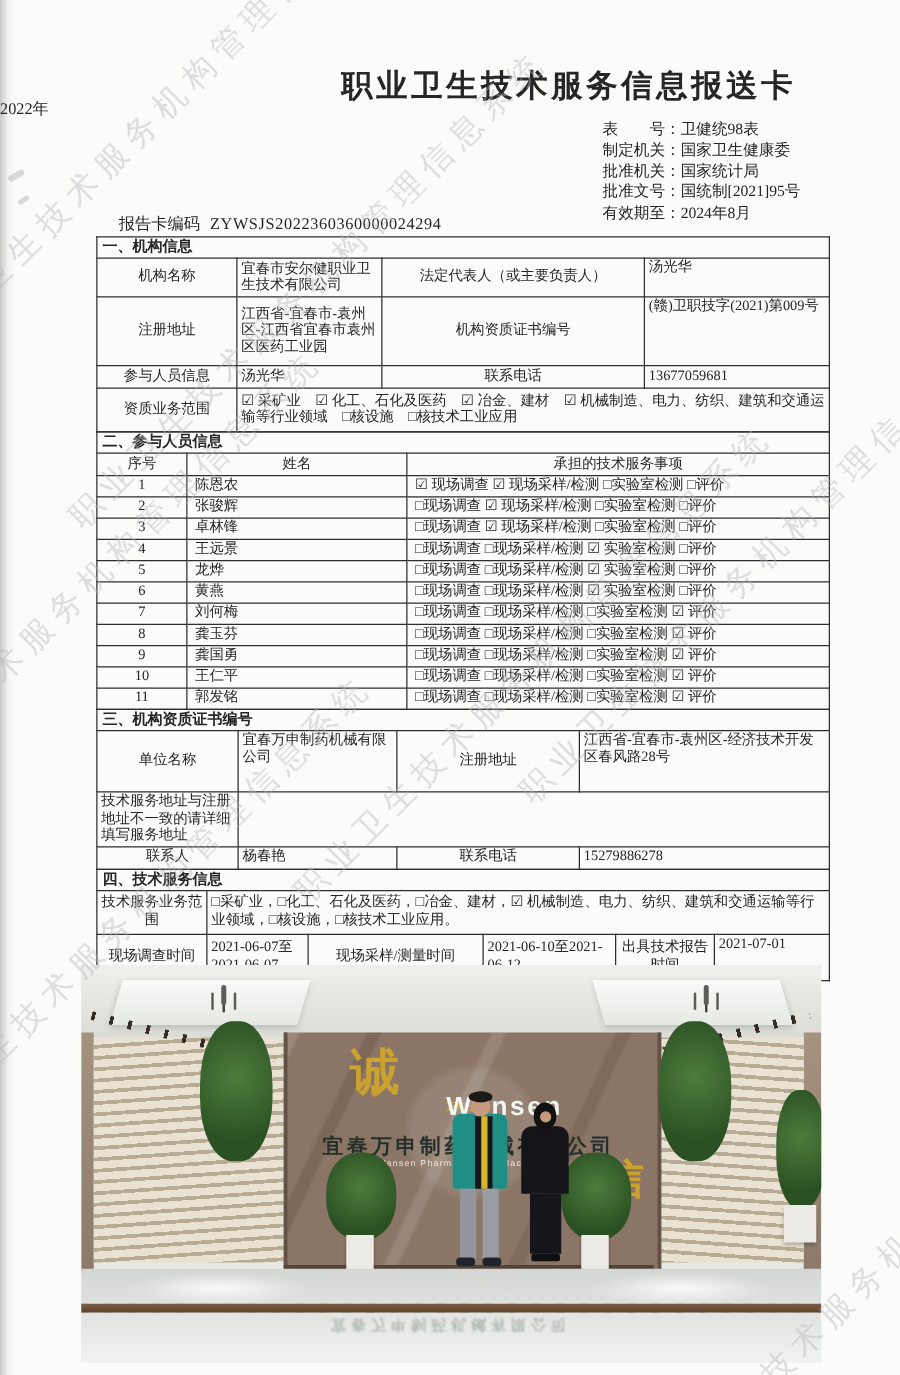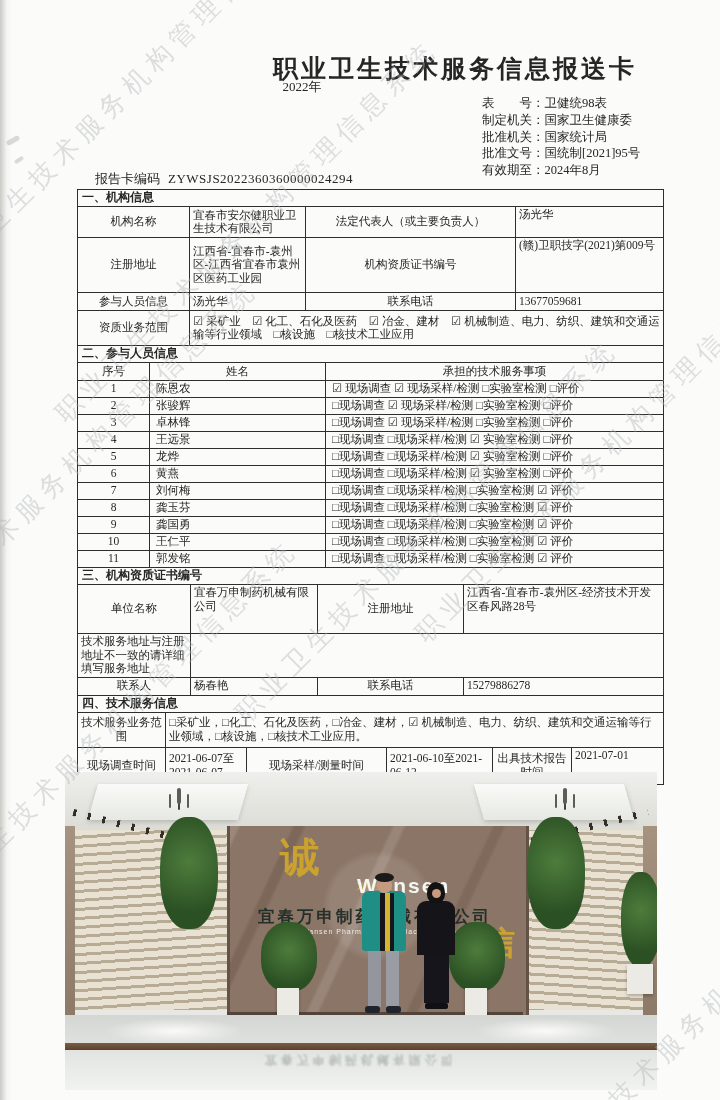--- a/index.html
+++ b/index.html
@@ -12,21 +12,21 @@
   .smudge{position:absolute;background:#9a9a96;opacity:.35;border-radius:3px;z-index:1;}
   .sm1{left:6px;top:138px;width:14px;height:5px;transform:rotate(-30deg);}
   .sm2{left:14px;top:158px;width:10px;height:4px;transform:rotate(-35deg);}
 
   
   .wm{position:absolute;white-space:nowrap;color:#b2b6ba;opacity:.42;font-size:26px;
       letter-spacing:7px;transform:rotate(-45deg);transform-origin:0 50%;z-index:6;pointer-events:none;}
 
   .title{position:absolute;left:0;top:52px;width:637px;text-align:right;
          font-size:25px;font-weight:700;letter-spacing:3px;z-index:2;}
-  .year{position:absolute;left:0;top:78px;width:604px;text-align:center;font-size:13px;z-index:2;}
+  .year{position:absolute;left:0;top:78px;width:604px;text-align:left;font-size:13px;z-index:2;}
   .meta{position:absolute;left:482px;top:95px;font-size:12.5px;line-height:16.8px;z-index:2;}
   .meta-line span{display:inline;}
   .report-line{position:absolute;left:95px;top:170px;font-size:13px;z-index:2;}
   .report-line .code{margin-left:8px;letter-spacing:.5px;}
 
   .tables{position:absolute;left:66px;top:190px;width:586px;z-index:2;}
   table{border-collapse:collapse;table-layout:fixed;width:586px;margin-top:-1px;margin-left:11px;}
   td{border:1px solid #2e2e2e;font-size:11.5px;line-height:13.5px;padding:1px 3px;
      vertical-align:middle;overflow:hidden;}
   .sec-head td{font-weight:700;font-size:12px;height:14px;padding-left:4px;}

